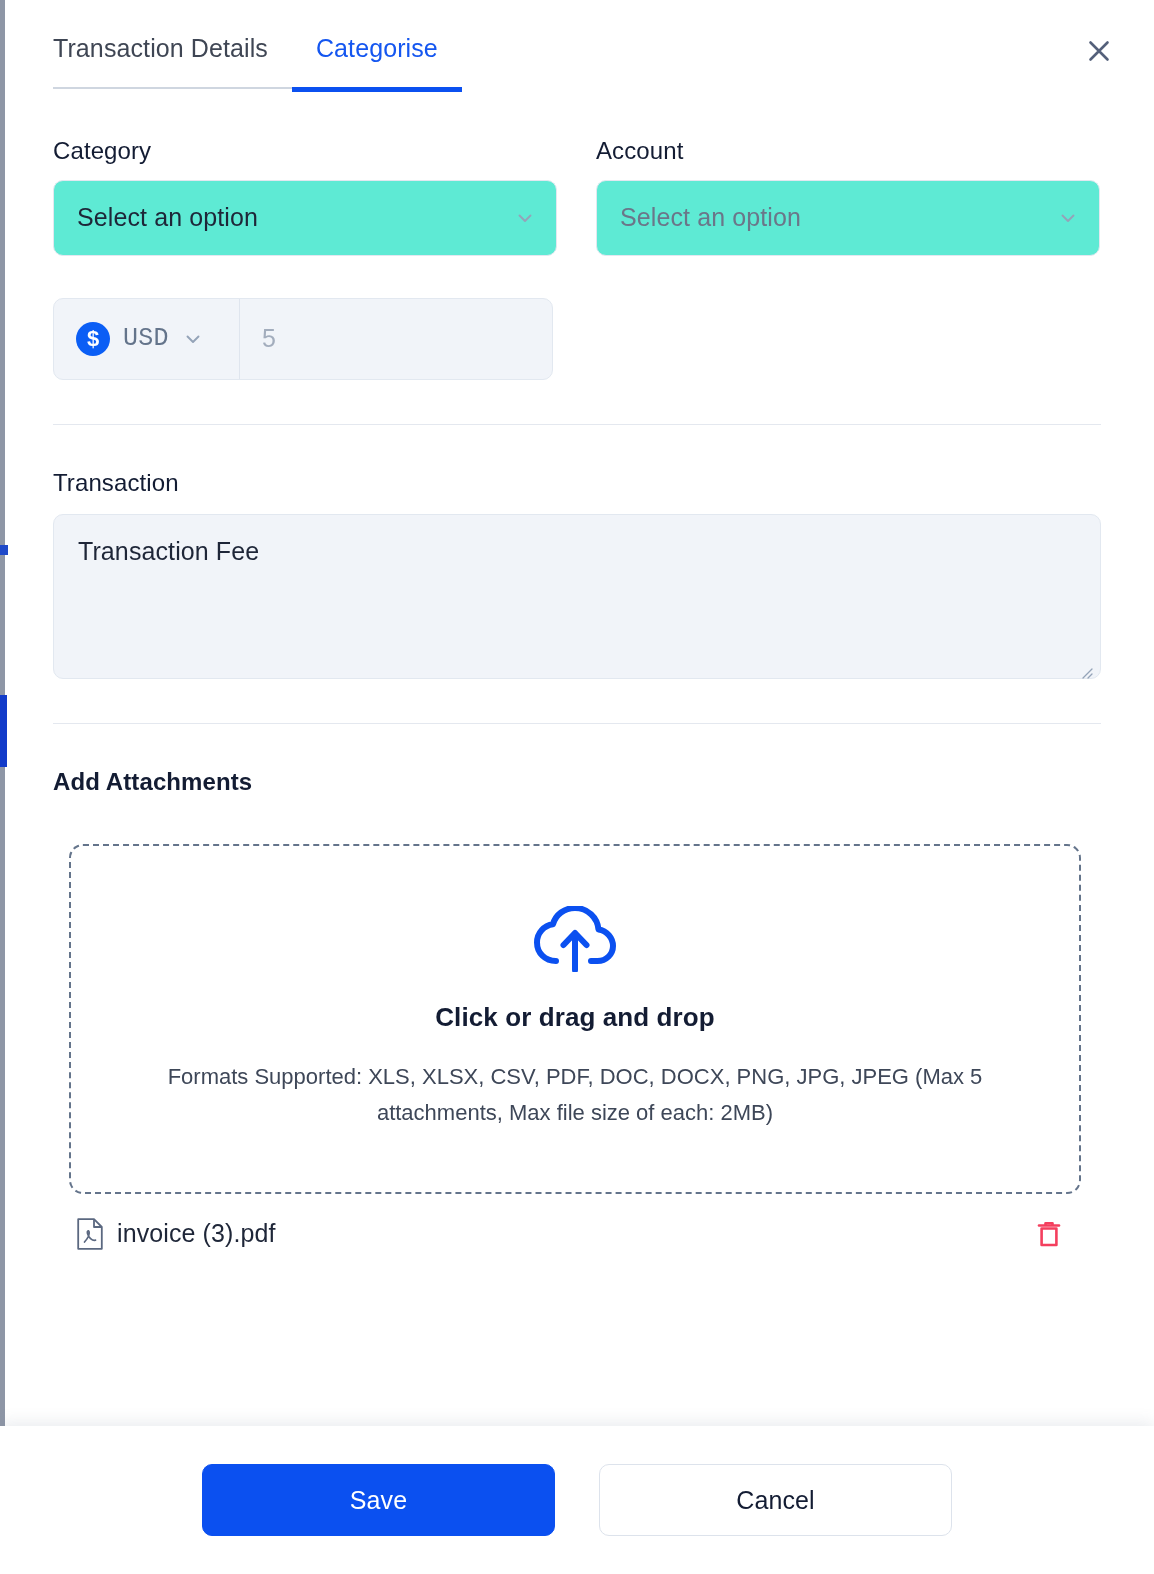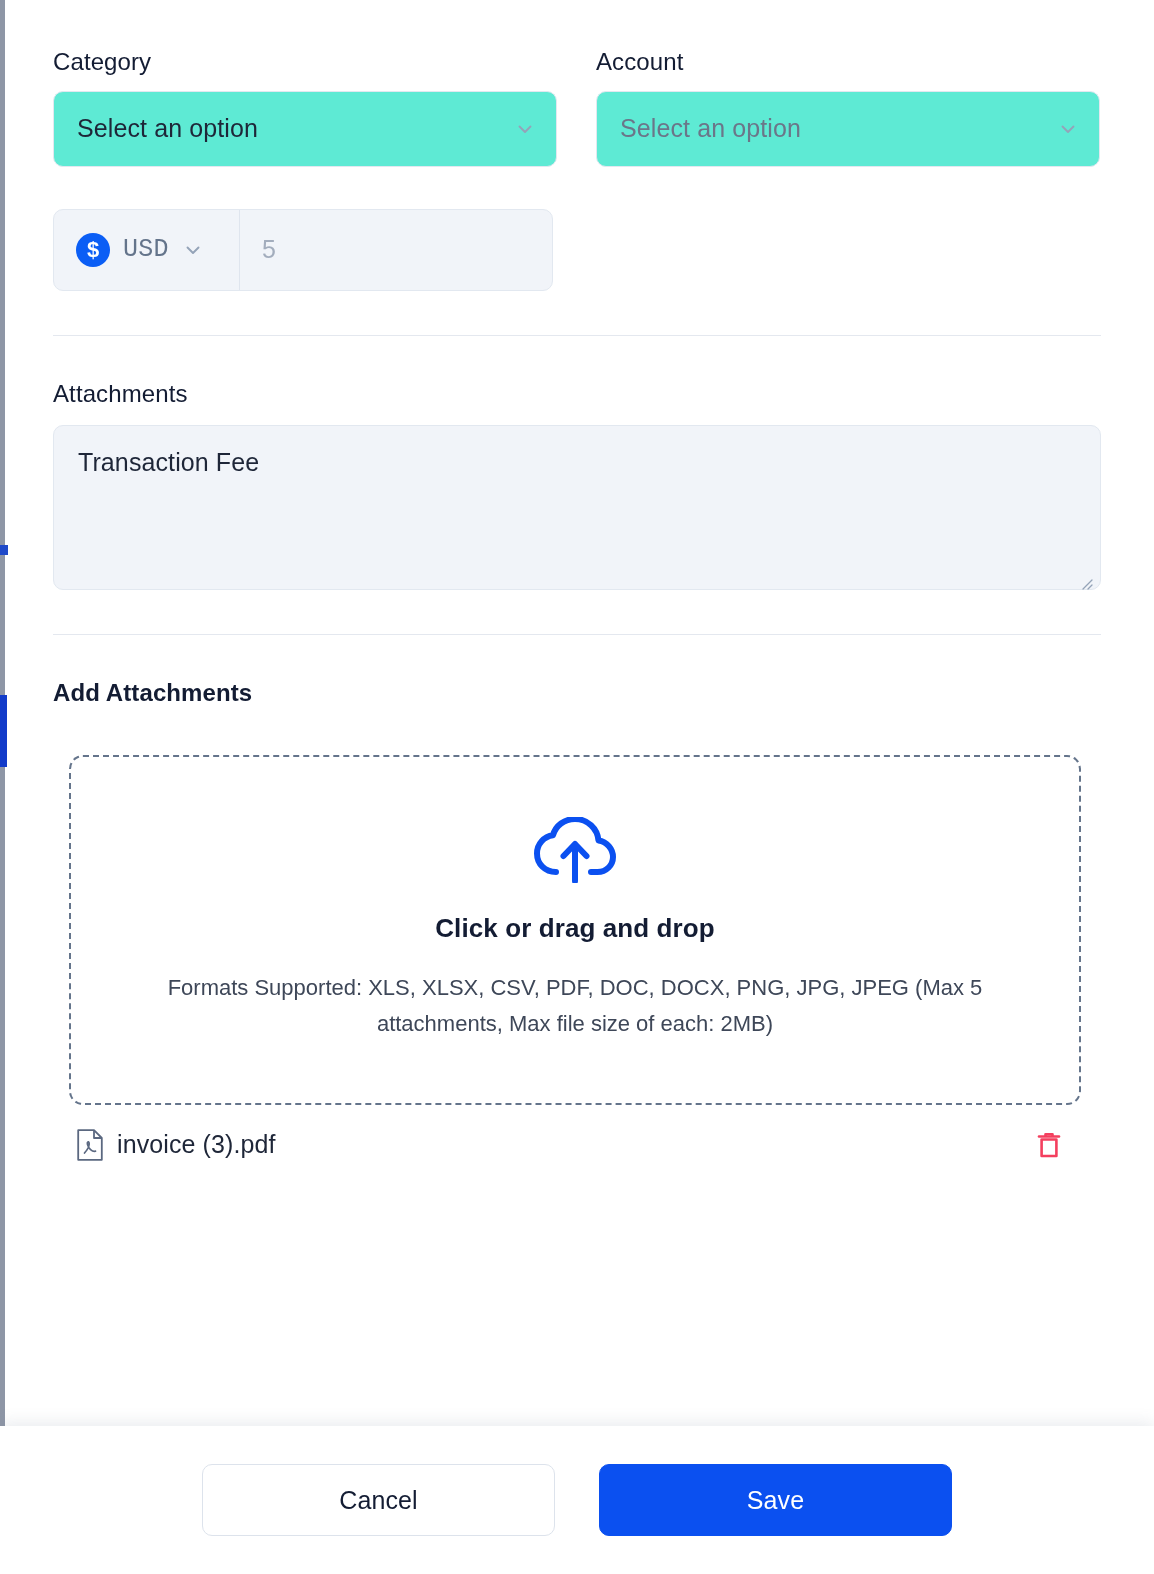--- a/index.html
+++ b/index.html
@@ -300,20 +300,35 @@
 </style>
 </head>
 <body>
 
 <div class="modal">
 
   <div class="edge-artifact a"></div>
   <div class="edge-artifact c"></div>
   <div class="edge-artifact b"></div>
 
+  <div class="header">
+    <div class="tabstrip">
+      <div class="tab inactive">
+        <span>Transaction Details</span>
+      </div>
+      <div class="tab active">
+        <span>Categorise</span>
+      </div>
+    </div>
+    <div class="close-btn">
+      <svg width="26" height="26" viewBox="0 0 26 26" fill="none">
+        <path d="M4.5 4.5 L21.5 21.5 M21.5 4.5 L4.5 21.5" stroke="#54607a" stroke-width="2.6" stroke-linecap="round"></path>
+      </svg>
+    </div>
+  </div>
 
   <div class="body">
 
     <div class="row-2col">
       <div class="col">
         <div class="field-label">Category</div>
         <div class="select-box">
           <span class="select-value">Select an option</span>
           <span class="chev">
             <svg width="20" height="20" viewBox="0 0 20 20" fill="none">
@@ -347,21 +362,21 @@
             </svg>
           </span>
         </div>
         <div class="amount-input">5</div>
       </div>
     </div>
 
     <div class="divider"></div>
 
     <div class="desc-block">
-      <div class="field-label">Attachments</div>
+      <div class="field-label">Transaction</div>
       <div class="textarea">
         <span>Transaction Fee</span>
         <span class="resize-grip">
           <svg width="16" height="16" viewBox="0 0 16 16" fill="none">
             <path d="M15 6 L6 15 M15 11 L11 15" stroke="#94a3b8" stroke-width="1.3" stroke-linecap="round"></path>
           </svg>
         </span>
       </div>
     </div>
 
@@ -395,21 +410,21 @@
           <path d="M2 5.5 H22" stroke="#f43f5e" stroke-width="2.6" stroke-linecap="round"></path>
           <path d="M8.5 5.5 V3.2 H15.5 V5.5" stroke="#f43f5e" stroke-width="2.6" stroke-linejoin="round"></path>
           <path d="M4.6 8.5 H19.4 V25 H4.6 Z" stroke="#f43f5e" stroke-width="2.6" stroke-linejoin="round"></path>
         </svg>
       </span>
     </div>
 
   </div>
 
   <div class="footer">
+    <div class="btn btn-save">
+      <span>Save</span>
+    </div>
     <div class="btn btn-cancel">
       <span>Cancel</span>
     </div>
-    <div class="btn btn-save">
-      <span>Save</span>
-    </div>
   </div>
 
 </div>
 
 </body></html>

